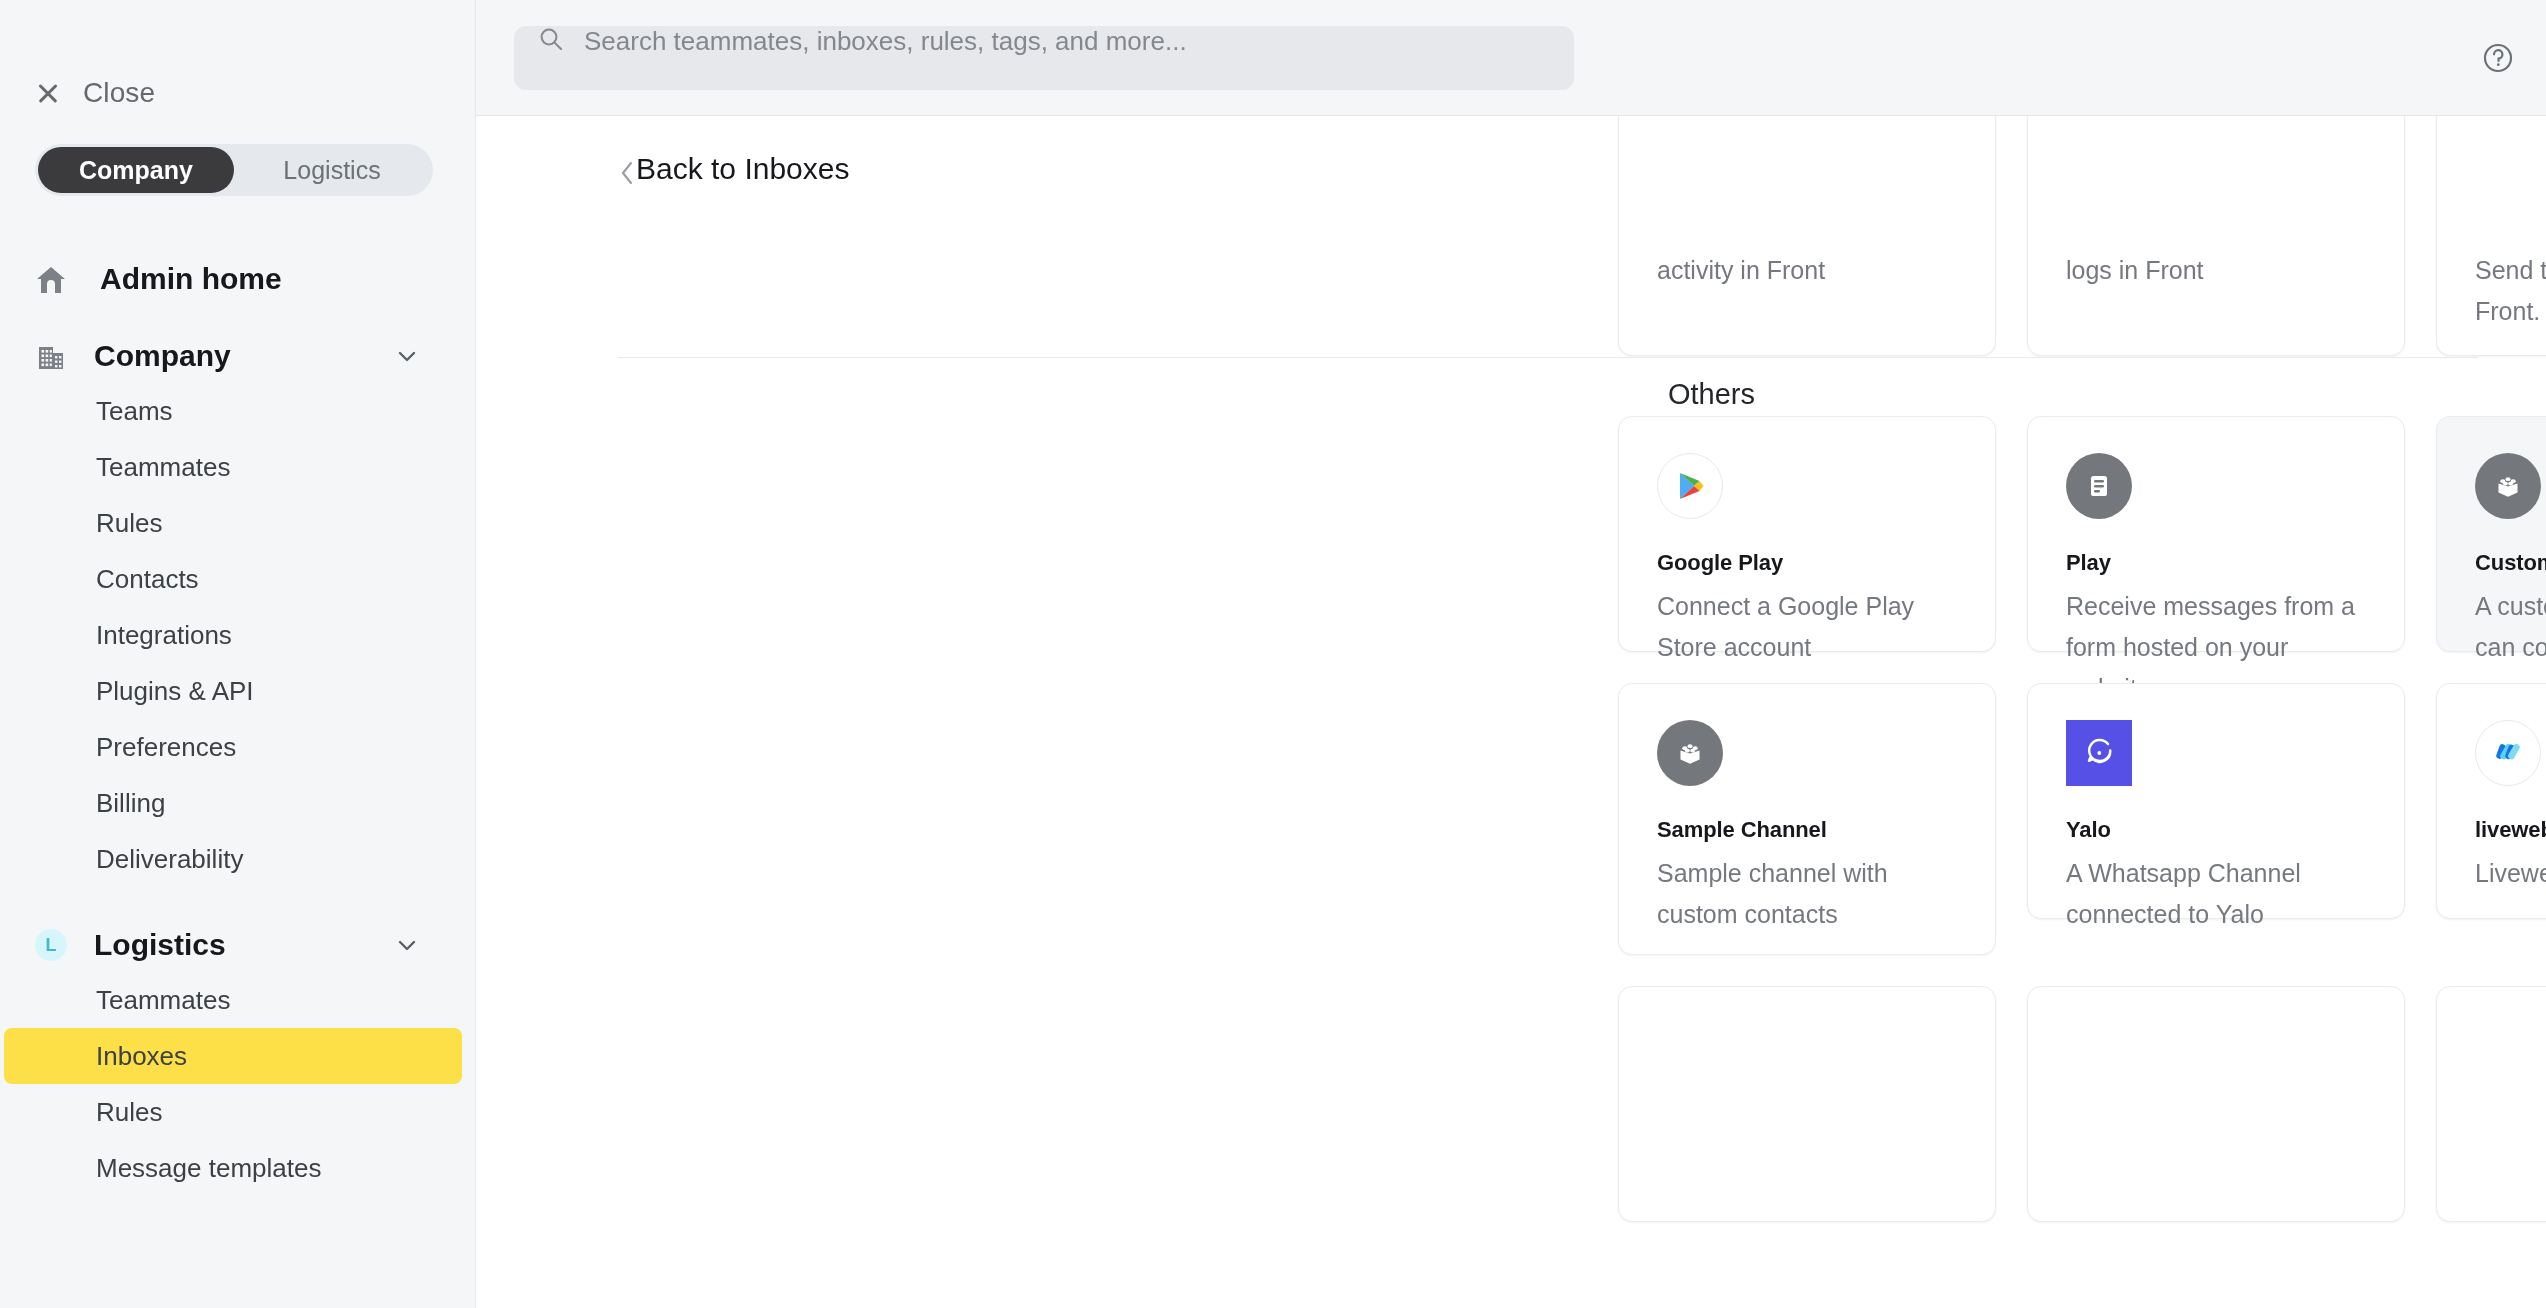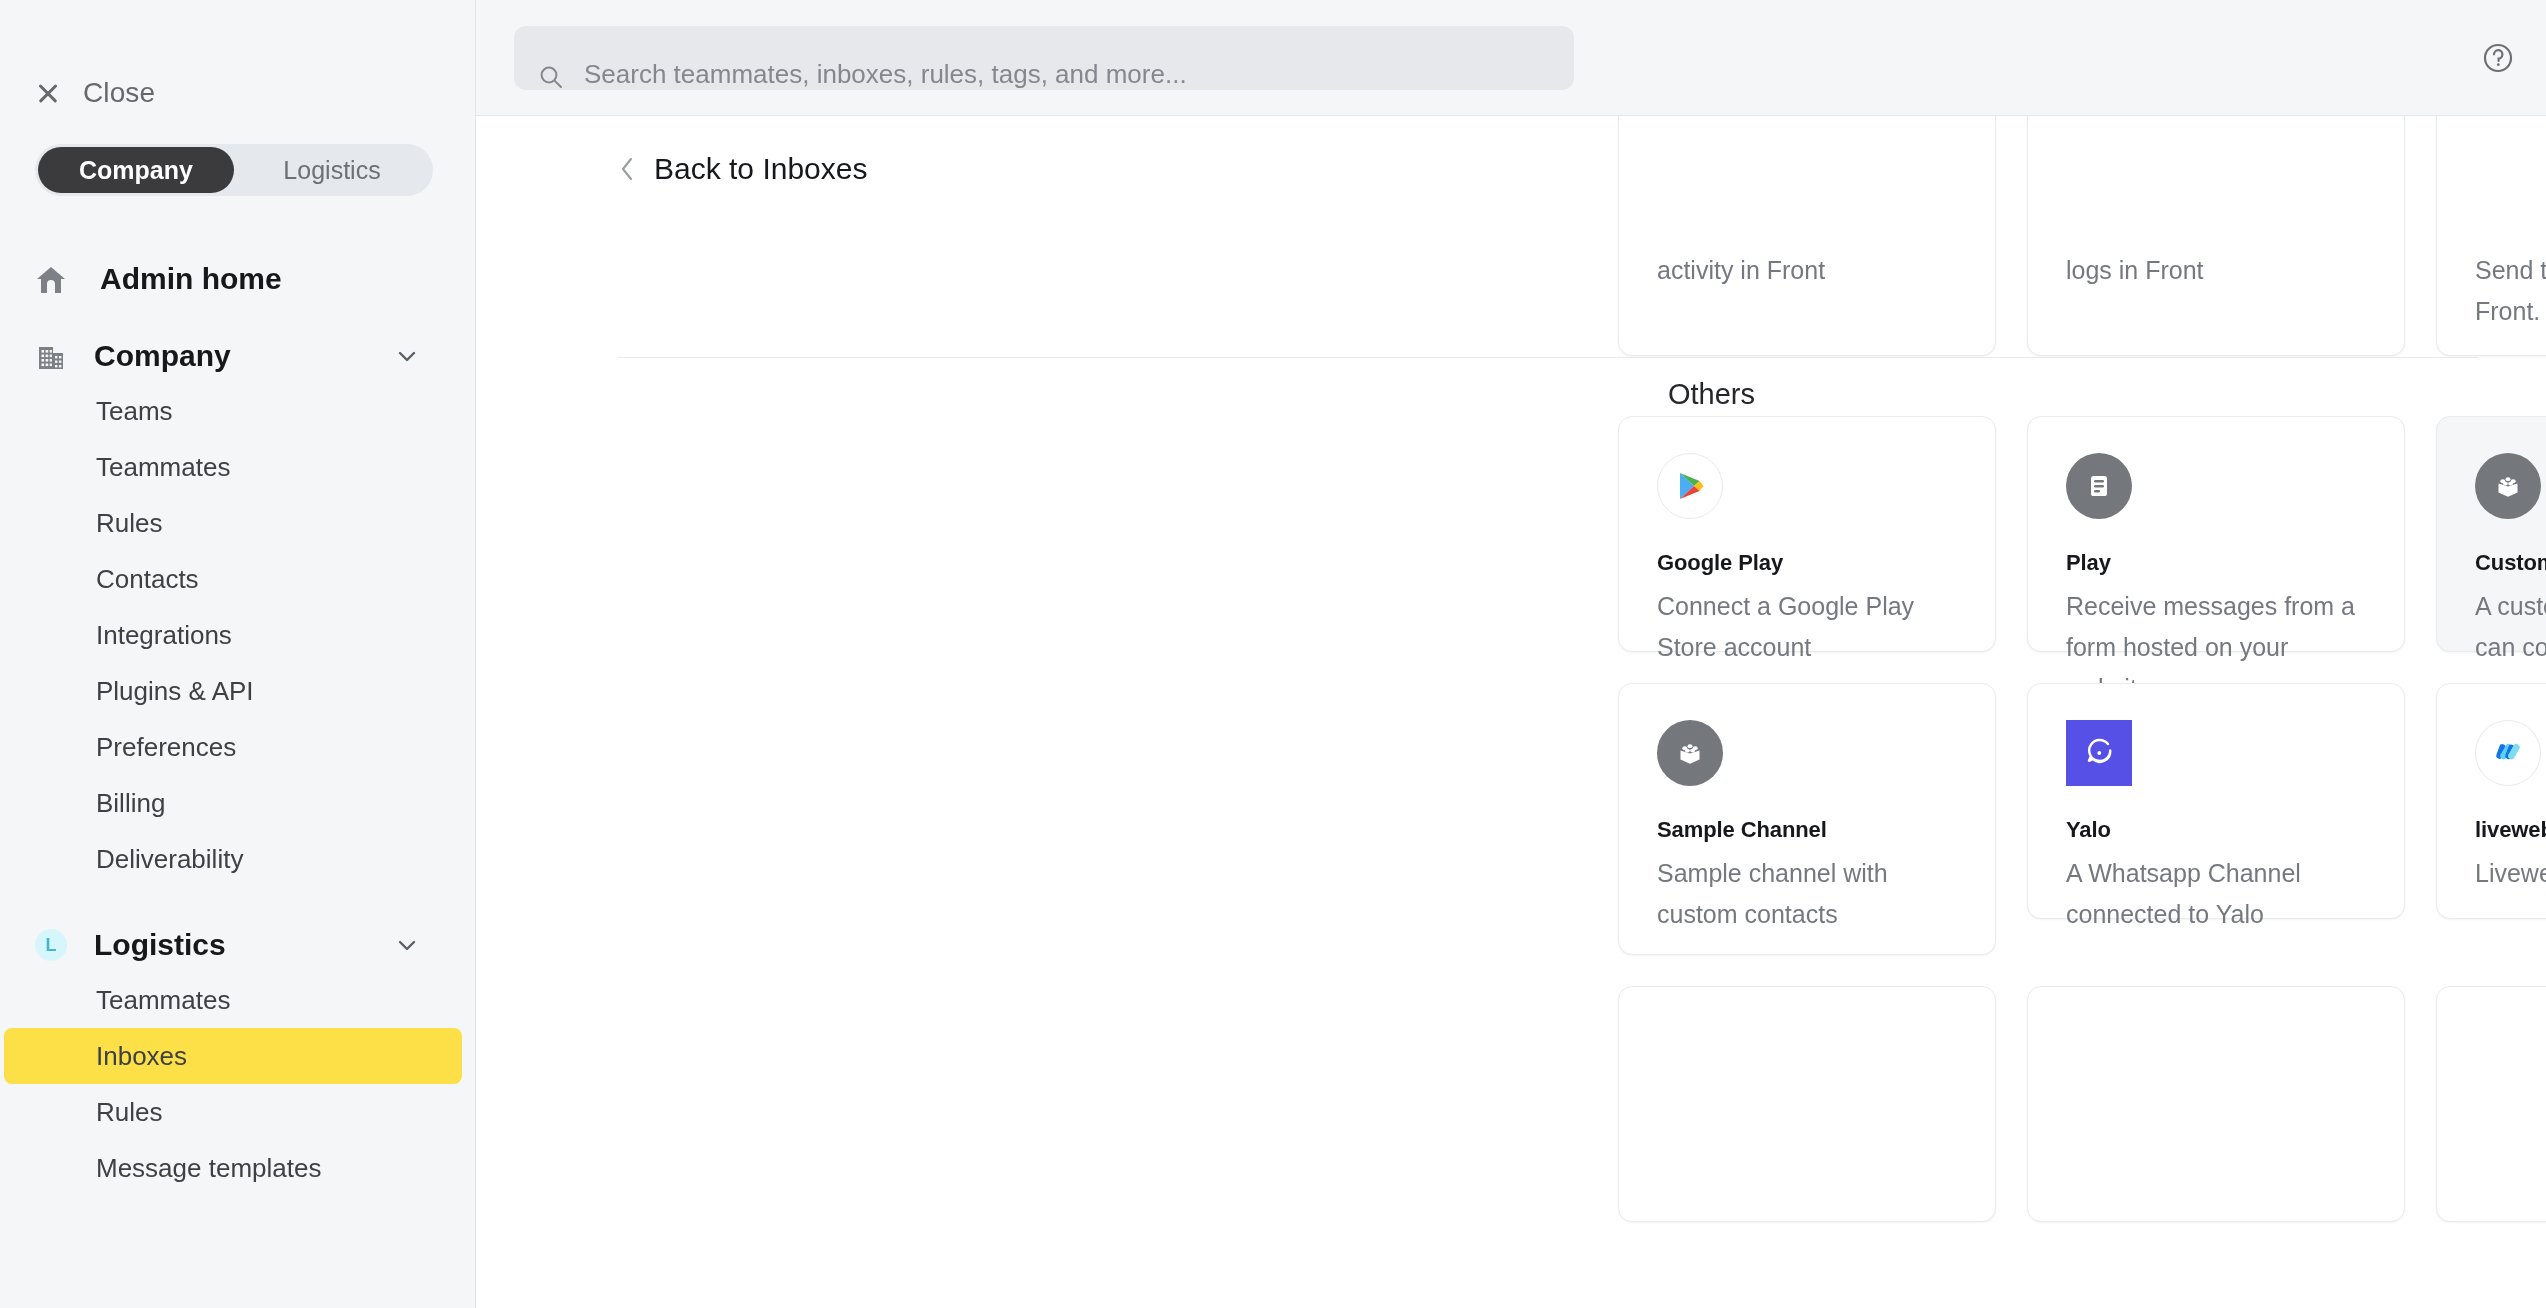--- a/index.html
+++ b/index.html
@@ -92,34 +92,34 @@
     background: #ffffff; overflow: hidden;
   }
   .topbar {
     height: 116px; background: #f5f6f8;
     border-bottom: 1px solid #e4e6ea;
     display: flex; align-items: center; position: relative;
   }
   .search-box {
     margin-left: 38px; width: 1060px; height: 64px;
     background: #e6e8ec; border-radius: 12px;
-    display: flex; align-items: flex-end; gap: 20px; padding: 0 24px;
+    display: flex; align-items: flex-start; gap: 20px; padding: 0 24px;
     cursor: text;
   }
   .search-icon { width: 26px; height: 26px; flex: 0 0 26px; }
   .search-ph { font-size: 26px; color: #84888e; }
   .help-btn {
     position: absolute; right: 30px; top: 50%; transform: translateY(-50%);
     width: 36px; height: 36px; cursor: pointer;
   }
 
   .content { position: relative; height: 1192px; overflow: hidden; }
 
   .back-row {
-    display: flex; align-items: center; gap: 18px;
+    display: flex; align-items: flex-end; 
     margin: 36px 0 0 142px; cursor: pointer; width: 280px;
   }
   .back-chev { width: 18px; height: 26px; flex: 0 0 18px; }
   .back-label { font-size: 30px; color: #16181b; font-weight: 400; }
 
   .rule-line {
     position: absolute; left: 142px; top: 241px; width: 1860px; height: 1px;
     background: #e8eaed;
   }
 

